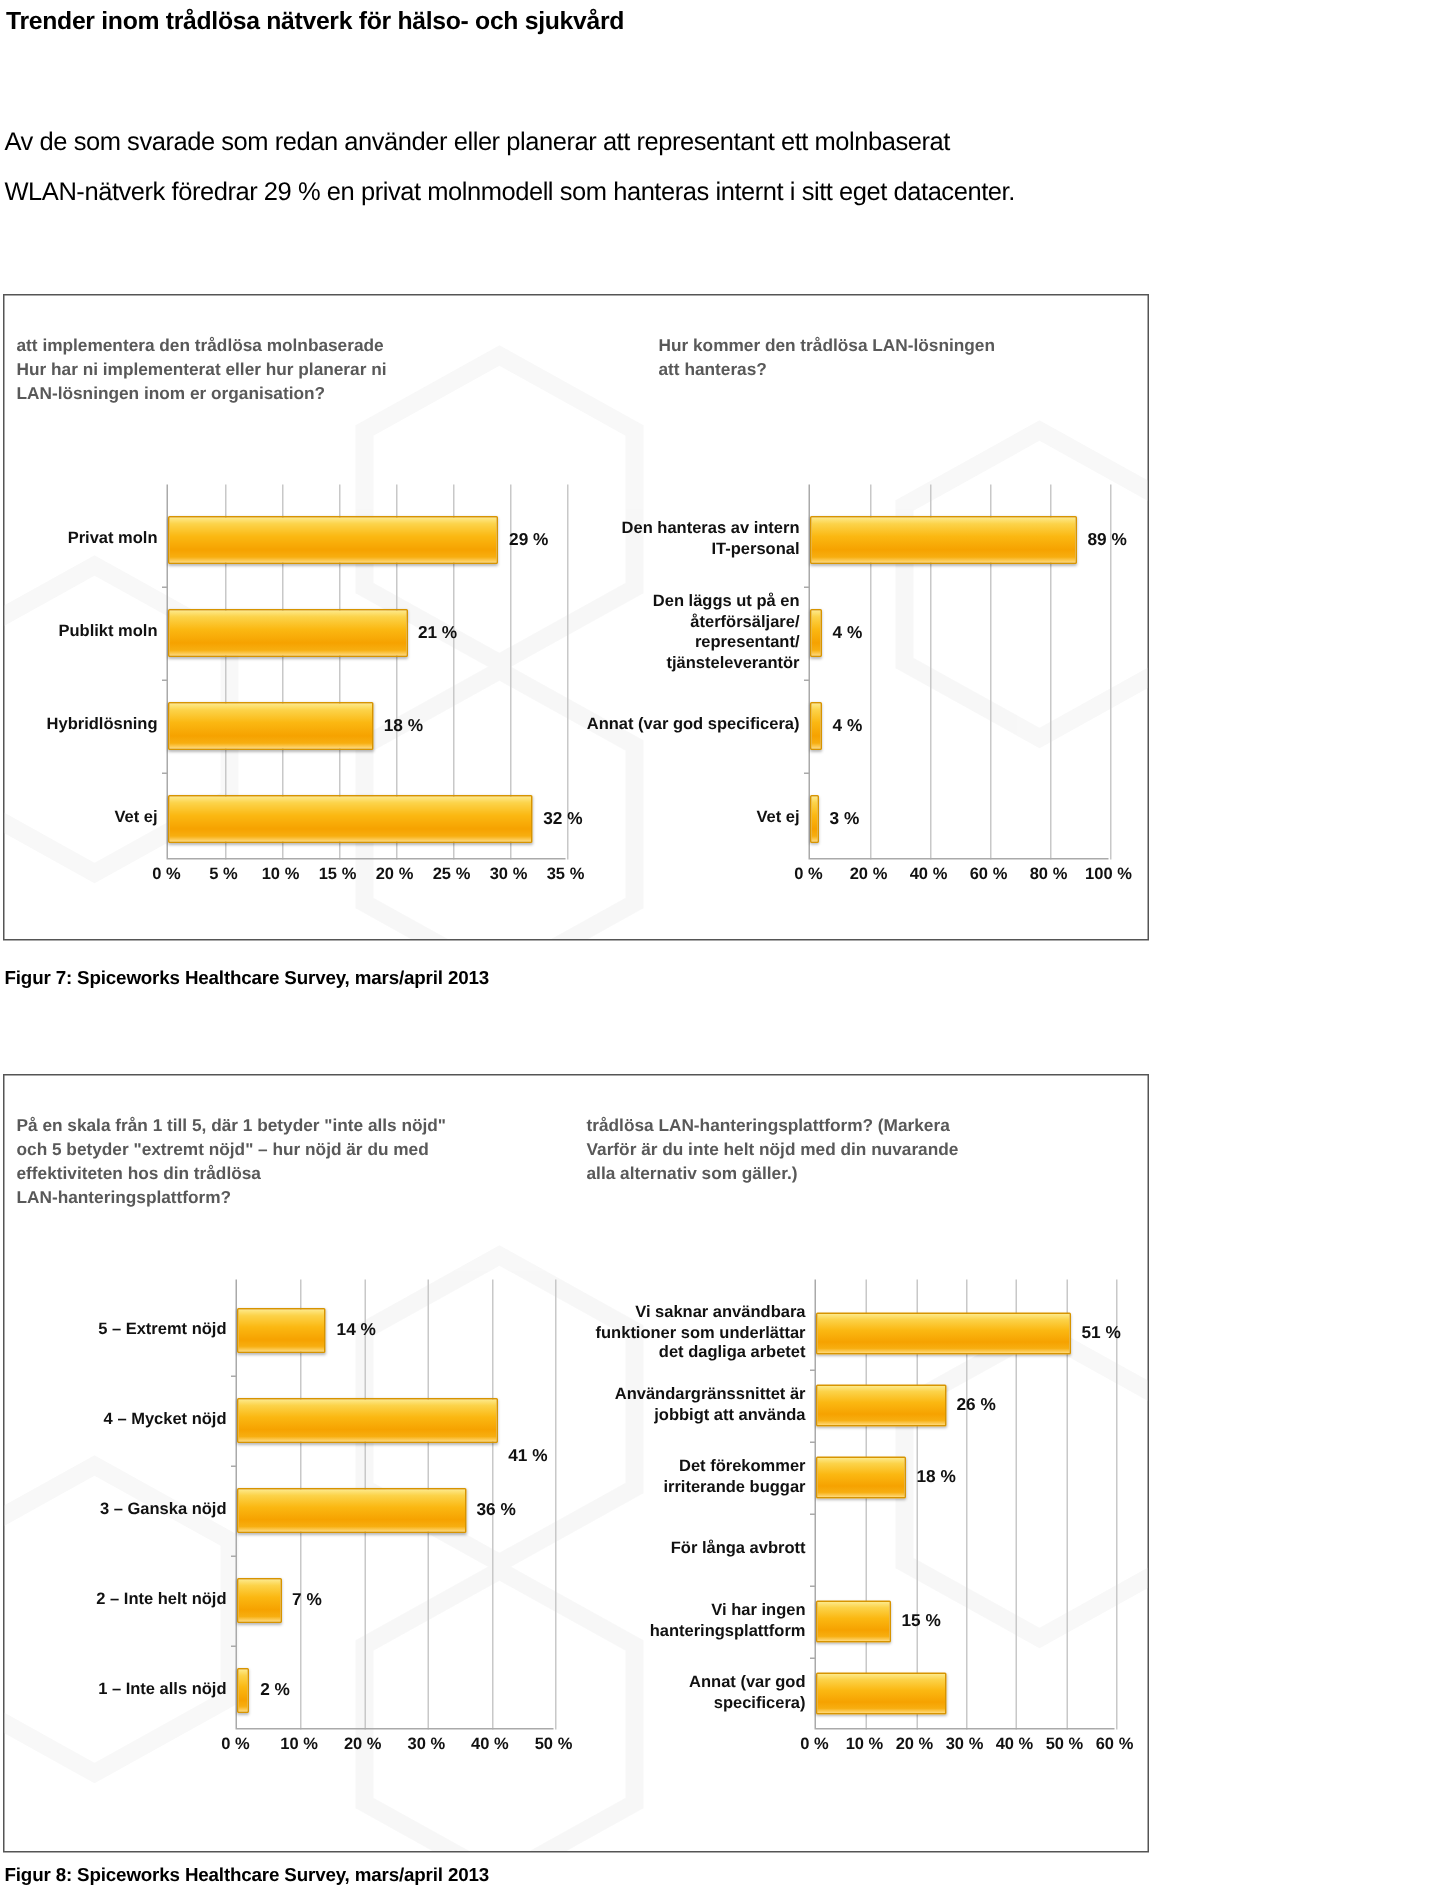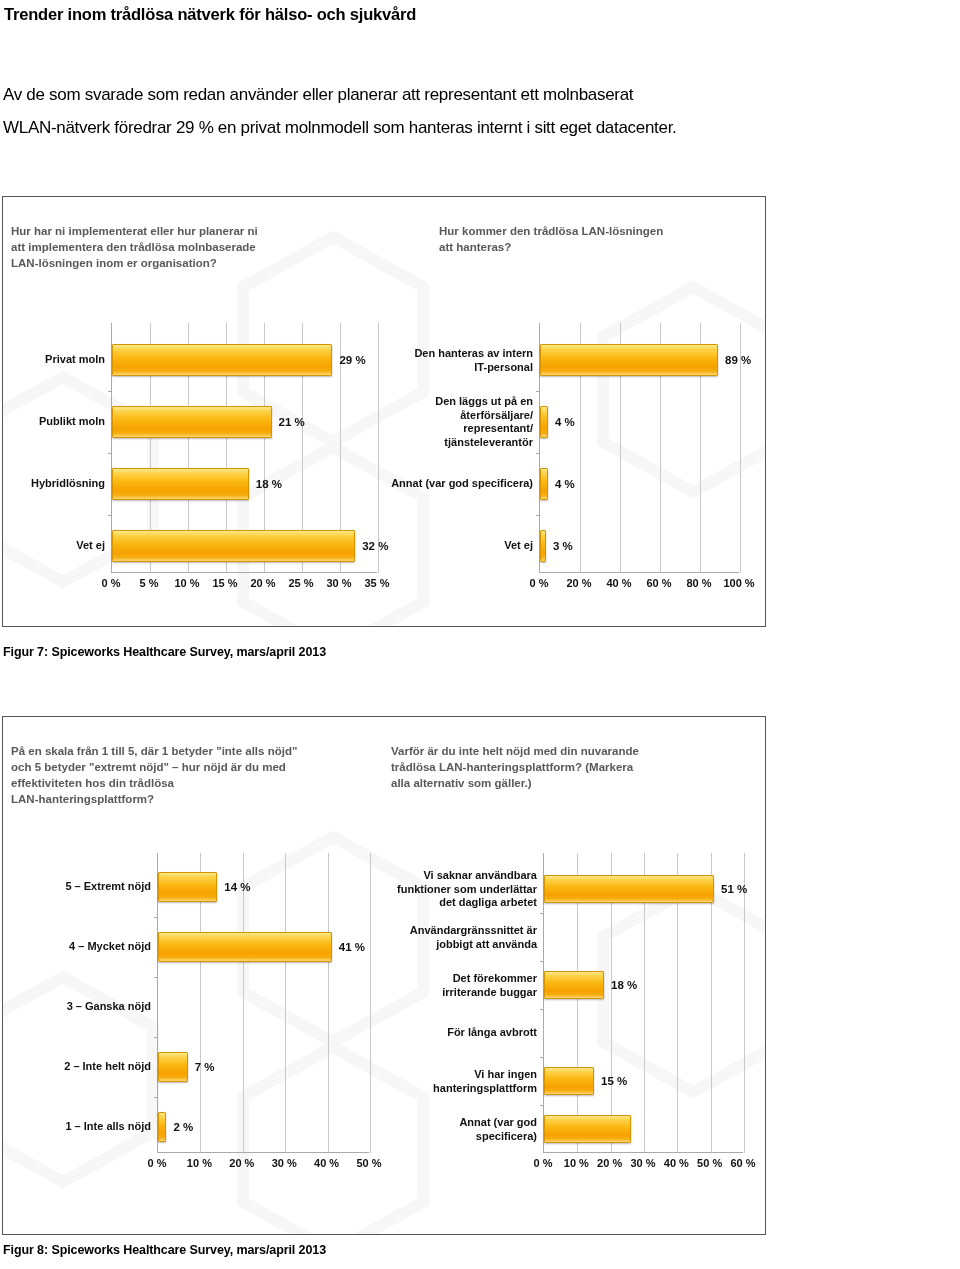--- a/index.html
+++ b/index.html
@@ -119,22 +119,22 @@
   <svg class="watermark" viewBox="0 0 762 429" preserveAspectRatio="none">
     <g fill="none" stroke="#f2f2f2" stroke-width="12">
       <polygon points="330,40 420,90 420,195 330,245 240,195 240,90"></polygon>
       <polygon points="330,250 420,300 420,405 330,455 240,405 240,300"></polygon>
       <polygon points="690,90 780,140 780,245 690,295 600,245 600,140"></polygon>
       <polygon points="60,180 150,230 150,335 60,385 -30,335 -30,230"></polygon>
     </g>
   </svg>
   <div class="chart" id="chart-0" style="left: 8px; top: 26px; width: 372px;">
       <div class="chart-title" style="width: 330px;">
+        <div>att implementera den trådlösa molnbaserade</div>
         <div>Hur har ni implementerat eller hur planerar ni</div>
-        <div>att implementera den trådlösa molnbaserade</div>
         <div>LAN-lösningen inom er organisation?</div>
       </div>
       <div class="plot" style="left: 100px; top: 100px; width: 266px; height: 272px;">
         <div class="axis-area">
           <div class="gridline" style="left: 38px;"></div>
           <div class="gridline" style="left: 76px;"></div>
           <div class="gridline" style="left: 114px;"></div>
           <div class="gridline" style="left: 152px;"></div>
           <div class="gridline" style="left: 190px;"></div>
           <div class="gridline" style="left: 228px;"></div>
@@ -270,23 +270,27 @@
           <div class="gridline" style="left: 169.6px;"></div>
           <div class="gridline" style="left: 212px;"></div>
           <div class="axis-baseline" style="bottom: 0px;"></div>
           <div class="bar-row" style="top: 4px; height: 60px;">
             <div class="bar" style="width: 59.36px; height: 30px;"></div>
             <div class="bar-value" style="left: 66.36px;">14 %</div>
           </div>
           <div class="tick-mark" style="top: 64px;"></div>
           <div class="bar-row" style="top: 64px; height: 60px;">
             <div class="bar" style="width: 173.84px; height: 30px;"></div>
-            <div class="bar-value" style="left: 180.84px;">41 %</div>
+            <div class="bar-value" style="left: 180.84px; margin-top: 24px;">41 %</div>
           </div>
           <div class="tick-mark" style="top: 124px;"></div>
+          <div class="bar-row" style="top: 124px; height: 60px;">
+            <div class="bar" style="width: 152.64px; height: 30px;"></div>
+            <div class="bar-value" style="left: 159.64px;">36 %</div>
+          </div>
           <div class="tick-mark" style="top: 184px;"></div>
           <div class="bar-row" style="top: 184px; height: 60px;">
             <div class="bar" style="width: 29.68px; height: 30px;"></div>
             <div class="bar-value" style="left: 36.68px;">7 %</div>
           </div>
           <div class="tick-mark" style="top: 244px;"></div>
           <div class="bar-row" style="top: 244px; height: 60px;">
             <div class="bar" style="width: 8.48px; height: 30px;"></div>
             <div class="bar-value" style="left: 15.48px;">2 %</div>
           </div>
@@ -311,38 +315,42 @@
       </div>
       <div class="cat-label" style="width: 142px; left: -2px; top: 324px;">
         <div>2 – Inte helt nöjd</div>
       </div>
       <div class="cat-label" style="width: 142px; left: -2px; top: 384px;">
         <div>1 – Inte alls nöjd</div>
       </div>
     </div>
   <div class="chart" id="chart-3" style="left: 388px; top: 26px; width: 368px;">
       <div class="chart-title" style="width: 330px;">
+        <div>trådlösa LAN-hanteringsplattform? (Markera</div>
         <div>Varför är du inte helt nöjd med din nuvarande</div>
-        <div>trådlösa LAN-hanteringsplattform? (Markera</div>
         <div>alla alternativ som gäller.)</div>
       </div>
       <div class="plot" style="left: 152px; top: 110px; width: 200px; height: 322px;">
         <div class="axis-area">
           <div class="gridline" style="left: 33.3333px;"></div>
           <div class="gridline" style="left: 66.6667px;"></div>
           <div class="gridline" style="left: 100px;"></div>
           <div class="gridline" style="left: 133.333px;"></div>
           <div class="gridline" style="left: 166.667px;"></div>
           <div class="gridline" style="left: 200px;"></div>
           <div class="axis-baseline" style="bottom: 0px;"></div>
           <div class="bar-row" style="top: 12px; height: 48px;">
             <div class="bar" style="width: 170px; height: 28px;"></div>
             <div class="bar-value" style="left: 177px;">51 %</div>
           </div>
           <div class="tick-mark" style="top: 60px;"></div>
+          <div class="bar-row" style="top: 60px; height: 48px;">
+            <div class="bar" style="width: 86.6667px; height: 28px;"></div>
+            <div class="bar-value" style="left: 93.6667px;">26 %</div>
+          </div>
           <div class="tick-mark" style="top: 108px;"></div>
           <div class="bar-row" style="top: 108px; height: 48px;">
             <div class="bar" style="width: 60px; height: 28px;"></div>
             <div class="bar-value" style="left: 67px;">18 %</div>
           </div>
           <div class="tick-mark" style="top: 156px;"></div>
           <div class="tick-mark" style="top: 204px;"></div>
           <div class="bar-row" style="top: 204px; height: 48px;">
             <div class="bar" style="width: 50px; height: 28px;"></div>
             <div class="bar-value" style="left: 57px;">15 %</div>

